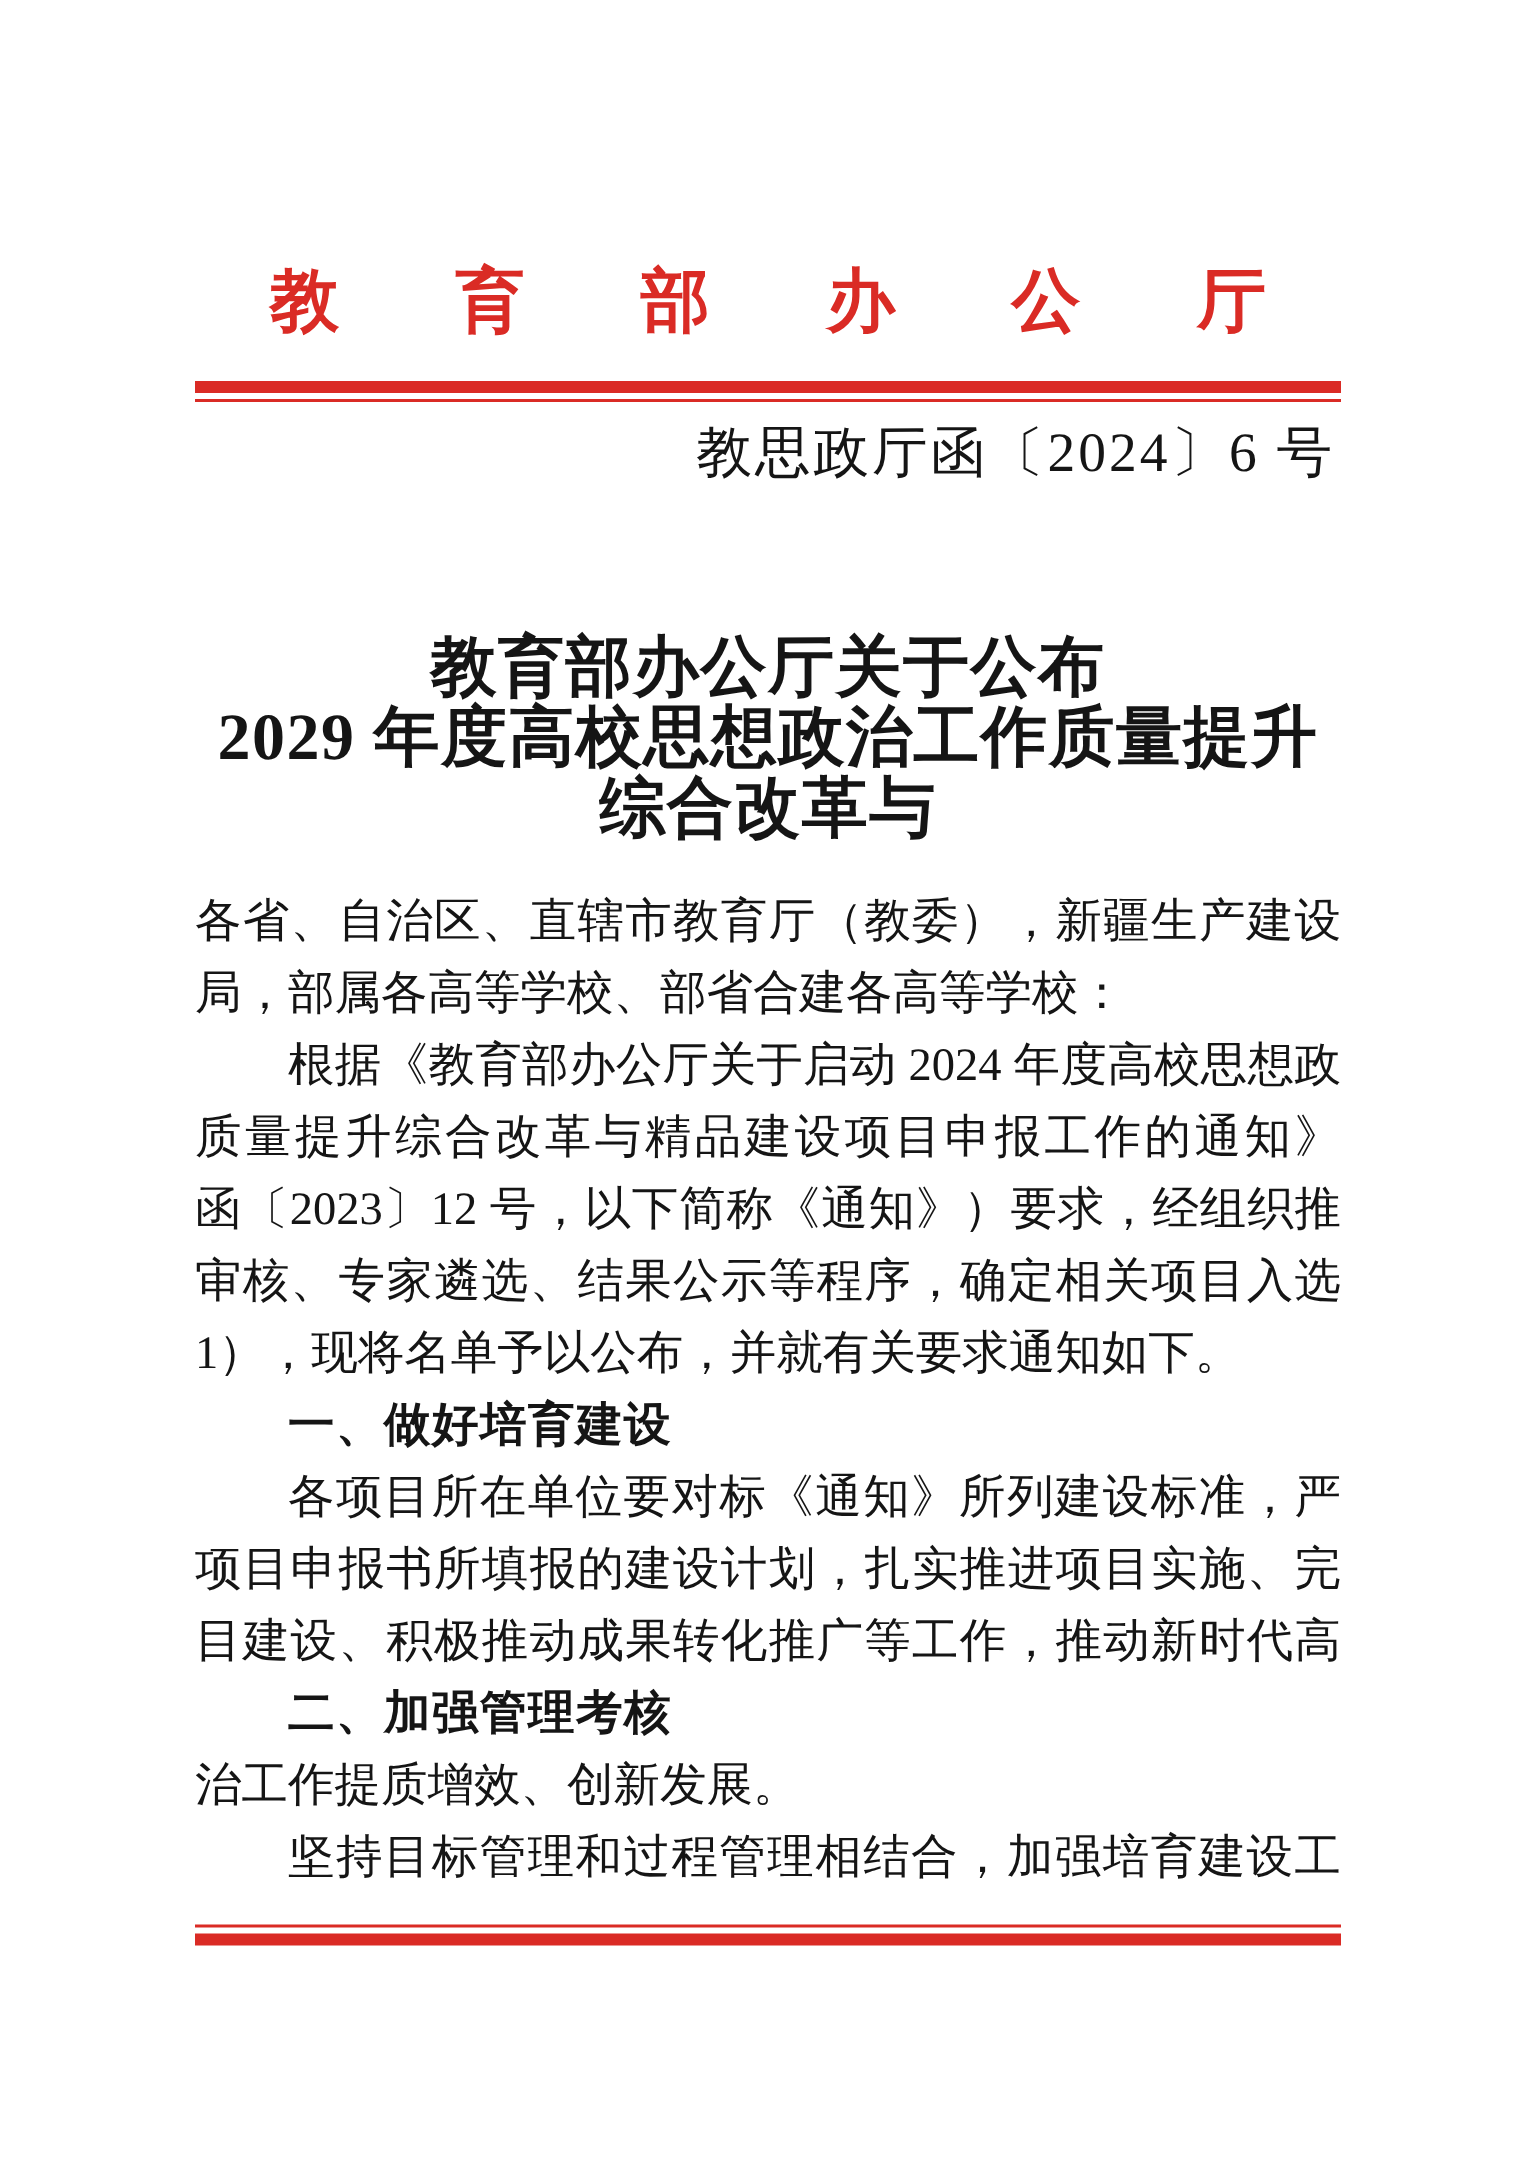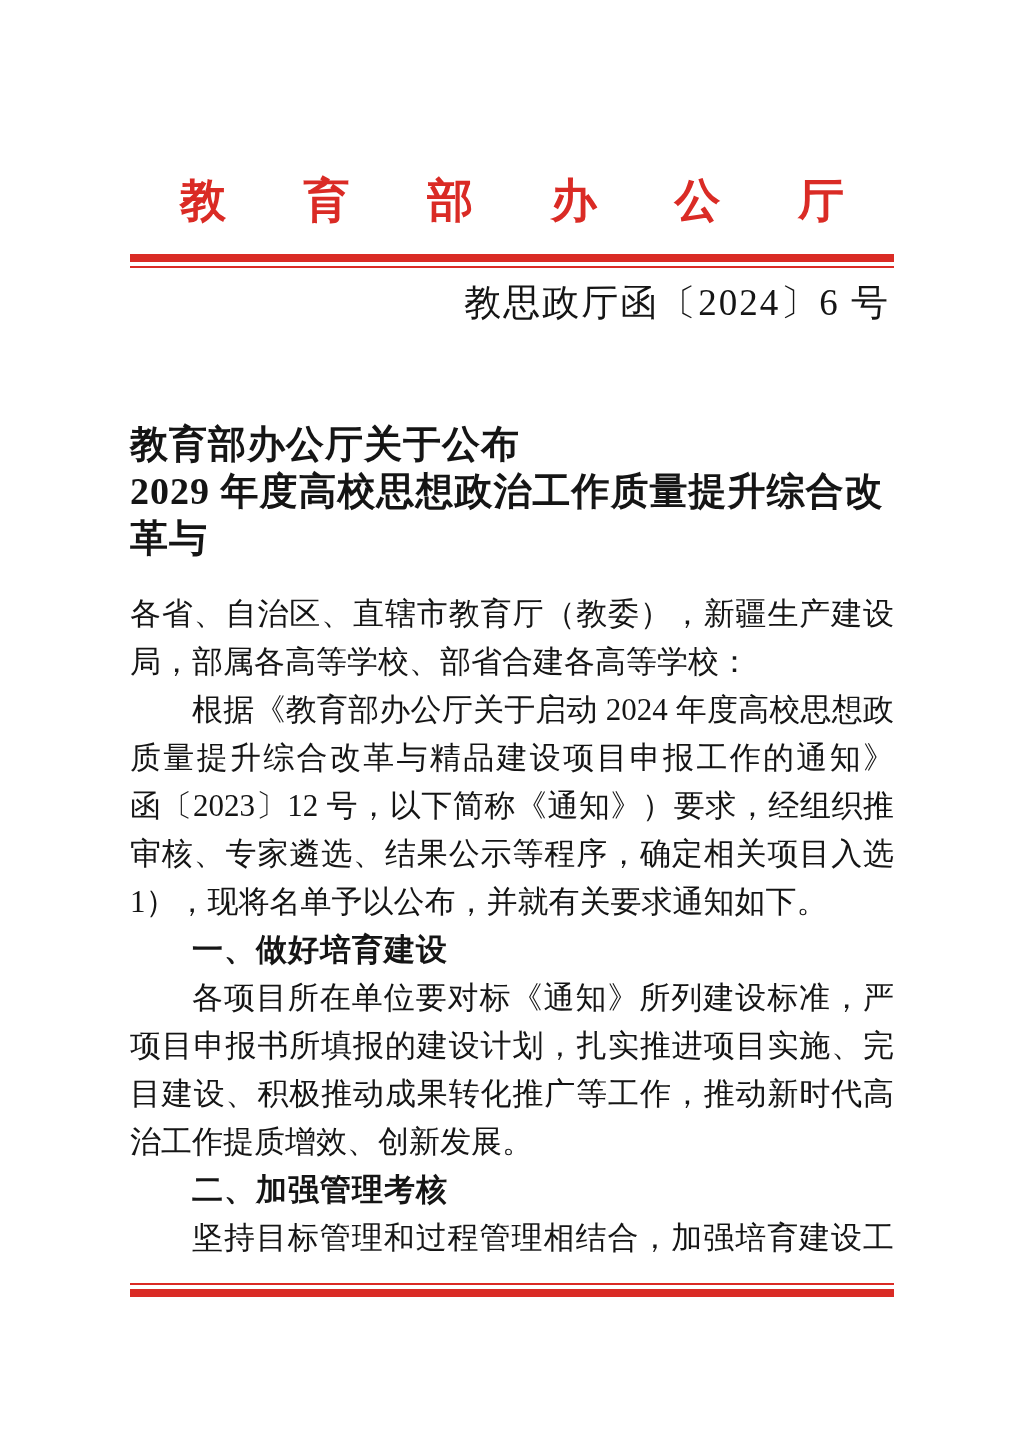--- a/index.html
+++ b/index.html
@@ -39,24 +39,24 @@
     margin-top: 20px;
     font-size: 37px;
     line-height: 30px;
     text-align: right;
     padding-right: 4px;
     letter-spacing: 2px;
   }
 
   .title {
     margin: 103px 0 0 0;
-    font-size: 38px;
+    font-size: 44px;
     line-height: 47px;
     font-weight: bold;
-    text-align: left;
+    text-align: center;
     letter-spacing: 1px;
   }
   .title .tl { display: block; }
 
   .body-text { margin-top: 28px; font-size: 31px; }
   .line {
     line-height: 48px;
     height: 48px;
     white-space: nowrap;
     overflow: hidden;
@@ -92,22 +92,22 @@
       <div class="line">局，部属各高等学校、部省合建各高等学校：</div>
       <div class="line j ind">根据《教育部办公厅关于启动 2024 年度高校思想政治工作</div>
       <div class="line j">质量提升综合改革与精品建设项目申报工作的通知》（教思政厅</div>
       <div class="line j">函〔2023〕12 号，以下简称《通知》）要求，经组织推荐、资格</div>
       <div class="line j">审核、专家遴选、结果公示等程序，确定相关项目入选（见附件</div>
       <div class="line">1），现将名单予以公布，并就有关要求通知如下。</div>
       <div class="line h ind">一、做好培育建设</div>
       <div class="line j ind">各项目所在单位要对标《通知》所列建设标准，严格按照各</div>
       <div class="line j">项目申报书所填报的建设计划，扎实推进项目实施、完善优化项</div>
       <div class="line j">目建设、积极推动成果转化推广等工作，推动新时代高校思想政</div>
+      <div class="line h ind">二、加强管理考核</div>
       <div class="line">治工作提质增效、创新发展。</div>
-      <div class="line h ind">二、加强管理考核</div>
       <div class="line j ind">坚持目标管理和过程管理相结合，加强培育建设工作管理考</div>
     </div>
 
     <div class="rule rule-thin bot-thin"></div>
     <div class="rule rule-thick bot-thick"></div>
 
   </div>
 </div>
 
 </body></html>

